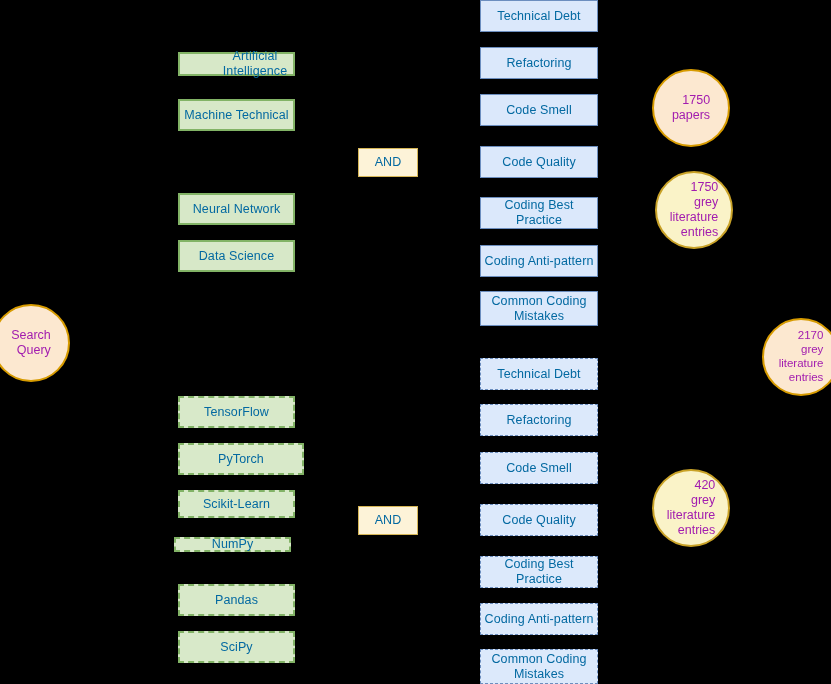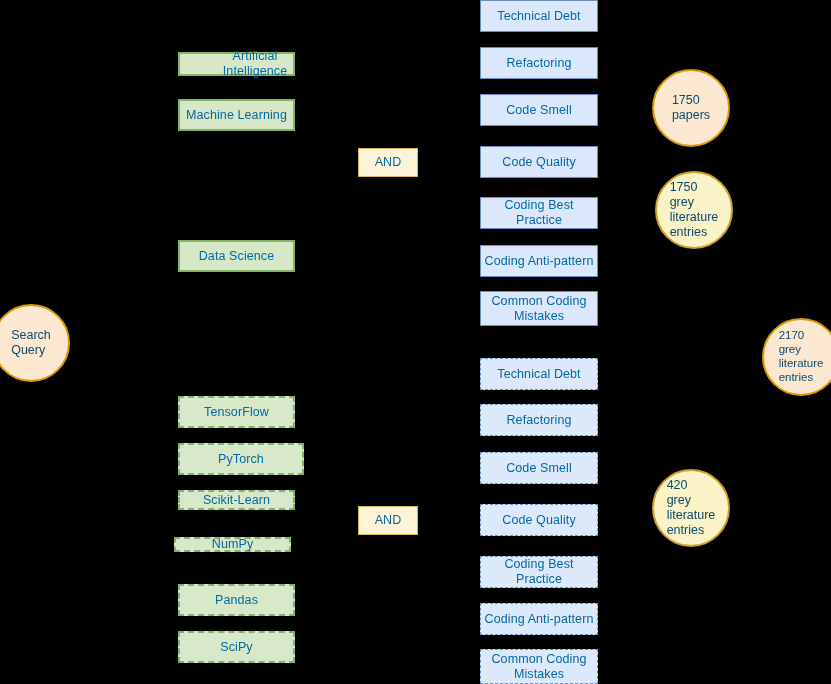--- a/index.html
+++ b/index.html
@@ -58,23 +58,23 @@
     font-size: 12.5px;
   }
 
   
   .ellipse {
     position: absolute;
     box-sizing: border-box;
     display: flex;
     align-items: center;
     justify-content: center;
-    text-align: left;
+    text-align: right;
     border-radius: 50%;
-    color: #0c4a6e;
+    color: #a21caf;
     font-size: 12.5px;
     line-height: 1.2;
     white-space: pre-line;
   }
   .ell-peach {
     background: #fce8d0;
     border: 2px solid #d79b00;
   }
   .ell-yellow {
     background: #faf3c8;
@@ -161,37 +161,38 @@
     <path d="M 598 666 L 630 666 L 630 508"></path>
 
     <path d="M 730 210 L 750 210 L 750 357 L 762 357"></path>
     <path d="M 730 508 L 750 508 L 750 357"></path>
   </svg>
 
   <div class="ellipse ell-peach" style="left:-8px; top:304px; width:78px; height:78px;">Search
 Query</div>
 
   <div class="node term-solid" style="left:178px; top:52px; width:117px; height:24px;padding-left:37px;">Artificial Intelligence</div>
-  <div class="node term-solid" style="left:178px; top:99px; width:117px; height:32px;">Machine Learning</div>
+  <div class="node term-solid" style="left:178px; top:99px; width:117px; height:32px;">Machine Technical</div>
+  <div class="node term-solid" style="left:178px; top:193px; width:117px; height:32px;">Neural Network</div>
   <div class="node term-solid" style="left:178px; top:240px; width:117px; height:32px;">Data Science</div>
 
   <div class="node op-box" style="left:358px; top:148px; width:60px; height:29px;">AND</div>
 
   <div class="node topic-solid" style="left:480px; top:0px; width:118px; height:32px;">Technical Debt</div>
   <div class="node topic-solid" style="left:480px; top:47px; width:118px; height:32px;">Refactoring</div>
   <div class="node topic-solid" style="left:480px; top:94px; width:118px; height:32px;">Code Smell</div>
   <div class="node topic-solid" style="left:480px; top:146px; width:118px; height:32px;">Code Quality</div>
   <div class="node topic-solid" style="left:480px; top:197px; width:118px; height:32px;">Coding Best Practice</div>
   <div class="node topic-solid" style="left:480px; top:245px; width:118px; height:32px;">Coding Anti-pattern</div>
   <div class="node topic-solid" style="left:480px; top:291px; width:118px; height:35px;">Common Coding
 Mistakes</div>
 
   <div class="node term-dashed" style="left:178px; top:396px; width:117px; height:32px;">TensorFlow</div>
   <div class="node term-dashed" style="left:178px; top:443px; width:126px; height:32px;">PyTorch</div>
-  <div class="node term-dashed" style="left:178px; top:490px; width:117px; height:20px;">Scikit-Learn</div>
+  <div class="node term-dashed" style="left:178px; top:490px; width:117px; height:28px;">Scikit-Learn</div>
   <div class="node term-dashed" style="left:174px; top:537px; width:117px; height:15px;">NumPy</div>
   <div class="node term-dashed" style="left:178px; top:584px; width:117px; height:32px;">Pandas</div>
   <div class="node term-dashed" style="left:178px; top:631px; width:117px; height:32px;">SciPy</div>
 
   <div class="node op-box" style="left:358px; top:506px; width:60px; height:29px;">AND</div>
 
   <div class="node topic-dashed" style="left:480px; top:358px; width:118px; height:32px;">Technical Debt</div>
   <div class="node topic-dashed" style="left:480px; top:404px; width:118px; height:32px;">Refactoring</div>
   <div class="node topic-dashed" style="left:480px; top:452px; width:118px; height:32px;">Code Smell</div>
   <div class="node topic-dashed" style="left:480px; top:504px; width:118px; height:32px;">Code Quality</div>

